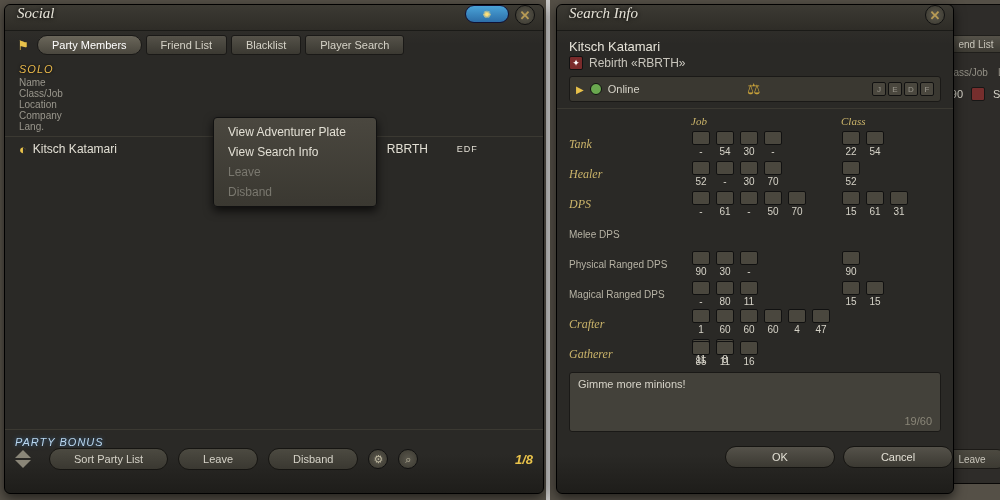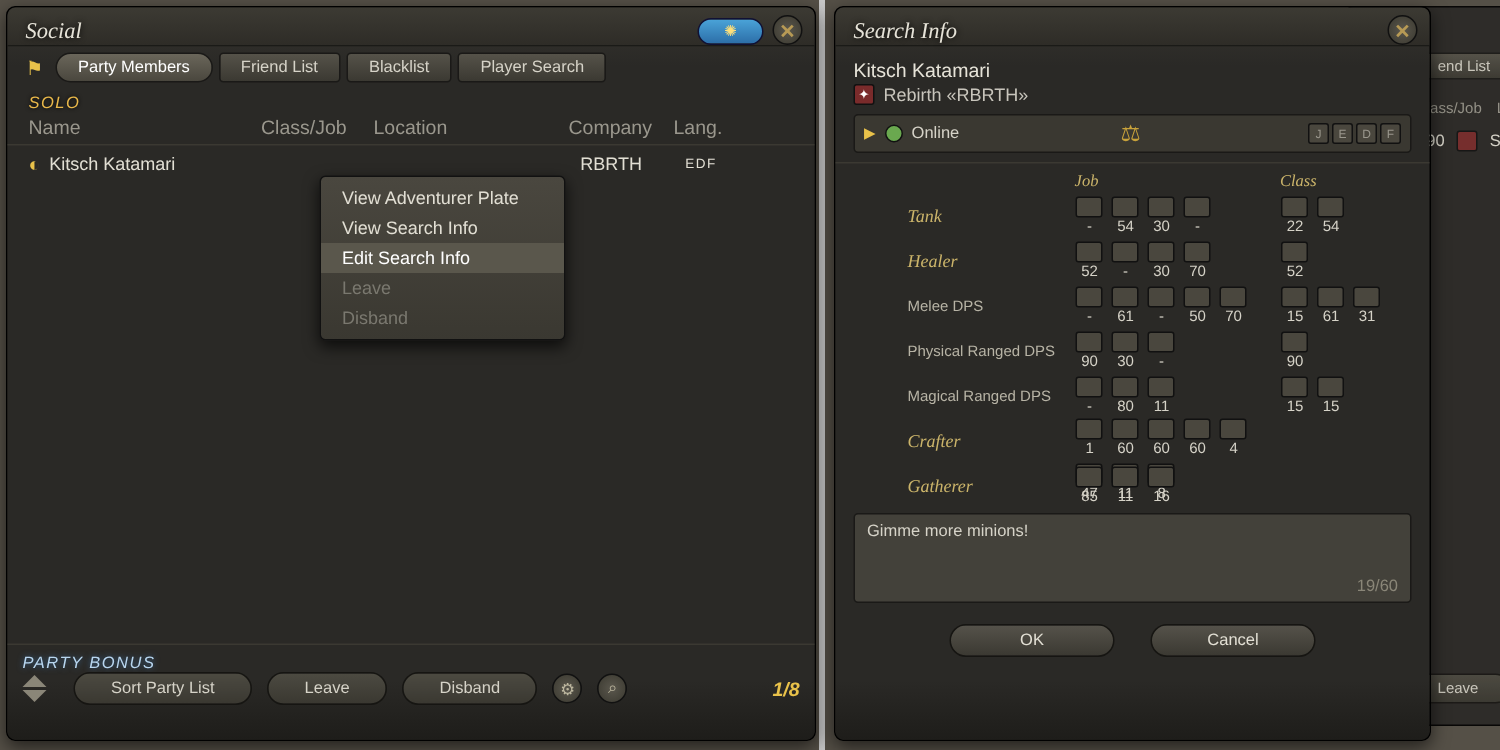--- a/index.html
+++ b/index.html
@@ -17,21 +17,21 @@
   .right { width: 446px; }
   .ff-window {
     position: absolute;
     background: linear-gradient(#36342f, #2a2926 8%, #2a2926 92%, #1e1d1a);
     border: 1px solid #000;
     border-radius: 6px;
     box-shadow: 0 4px 12px rgba(0,0,0,.6);
   }
   .titlebar {
     height: 26px;
-    display: flex; align-items: flex-end;
+    display: flex; align-items: flex-start;
     padding: 0 8px 0 12px;
     border-bottom: 1px solid #1a1a17;
     background: linear-gradient(#3c3a33, #2e2c27);
     border-radius: 6px 6px 0 0;
   }
   .titlebar .title {
     font-size: 15px; color: #e6e3d8; font-weight: 400;
     font-family: Georgia, serif; font-style: italic;
     text-shadow: 0 0 4px #000;
   }
@@ -67,22 +67,23 @@
     cursor:pointer;
   }
   .tab.active { background: linear-gradient(#6a665a, #4a473e); color:#fff;border-radius:10px; }
   .solo-label {
     color:#e9b84a; font-family: "Arial Black", sans-serif;
     font-style: italic; font-size: 11px; letter-spacing: 1px;
     padding: 4px 0 0 14px; text-shadow:0 0 3px #000;
   }
   .headers {
     display:flex; padding: 2px 14px 4px 14px;
-    color:#9a978d; font-size:13px;
+    color:#9a978d; font-size:10px;
     border-bottom: 1px solid #3b3932;
+    flex-direction: column;
   }
   .col-name{width:155px;} .col-job{width:75px;} .col-loc{width:130px;}
   .col-comp{width:70px;} .col-lang{width:50px;}
   .row {
     display:flex; padding: 4px 14px; align-items:center; height:24px;
     color:#e2dfd4; font-size:12px;
   }
   .row .status-dot{ color:#e9c24a; margin-right:6px; font-size:13px; }
   .ctx-menu {
     position:absolute; left:208px; top:112px; width:164px;
@@ -141,42 +142,42 @@
   .play-ico{color:#e9c24a;font-size:10px;}
   .status-onl{width:12px;height:12px;border-radius:6px;background:#6aa84f;border:1px solid #111;}
   .si-status-row .lab{font-size:11px;color:#d6d3c8;}
   .mini-flags{margin-left:auto;display:flex;gap:2px;}
   .mini-flag{width:14px;height:14px;background:#4a473e;border:1px solid #111;border-radius:2px;
     font-size:8px;color:#9a978d;display:flex;align-items:center;justify-content:center;}
   .scale-ico{color:#c8a23b;font-size:15px;margin-left:auto;margin-right:4px;}
 
   .si-body{ padding: 4px 12px 6px 12px; }
   .si-cols{ display:flex; }
-  .si-left{ width:122px;margin-left:36px; }
+  .si-left{ width:122px; }
   .si-mid{ width:150px; }
   .si-right{ width:96px; }
   .hdr2{ color:#cbb46a; font-size:11px; padding:2px 0; font-family:Georgia,serif; font-style:italic;}
   .role-lab{ color:#cbb46a; font-size:12px; font-family:Georgia,serif; font-style:italic; height:30px; display:flex; align-items:center;}
   .sub-lab{ color:#b7b3a5; font-size:10px; height:30px; display:flex; align-items:center;}
   .lvls{ display:flex; gap:4px; height:30px; align-items:center; flex-wrap:wrap;}
   .lvl{
     width:20px; text-align:center; font-size:10px; color:#d6d3c8;
     position:relative;
   }
   .lvl::before{
     content:""; display:block; width:16px;height:12px; margin:0 auto 1px auto;
     background:#4a473e; border:1px solid #111; border-radius:2px;
   }
   .search-comment-lab{ color:#b7b3a5; font-size:11px; margin-top:4px;}
   .sc-box{
     margin-top:3px; height:60px; background:#43413a; border:1px solid #1a1917;
     border-radius:3px; padding:5px 8px; font-size:11px; color:#d6d3c8; position:relative;
   }
   .sc-count{ position:absolute; right:8px; bottom:4px; color:#8a8678; font-size:11px;}
-  .okrow{ display:flex; gap:24px; justify-content:center; padding:8px 0 10px 0;}
+  .okrow{ display:flex; gap:8px; justify-content:flex-end; padding:8px 0 10px 0;}
   .okbtn{
     width:110px; height:22px; border-radius:11px;
     background:linear-gradient(#55524a,#3b3932);
     border:1px solid #161512; color:#e2dfd4; font-size:11px;
     display:flex;align-items:center;justify-content:center;cursor:pointer;
   }
   
   .bg-window {
     position:absolute; right:-20px; top:4px; width:120px; height:480px;
     background:#2a2926; border:1px solid #000; border-radius:6px;
@@ -226,21 +227,20 @@
       <span class="col-name" style="width:149px">Kitsch Katamari</span>
       <span class="col-job"></span>
       <span class="col-loc"></span>
       <span class="col-comp">RBRTH</span>
       <span class="col-lang" style="font-size:9px;letter-spacing:1px;">EDF</span>
     </div>
 
     <div class="ctx-menu">
       <div class="ctx-item">View Adventurer Plate</div>
       <div class="ctx-item">View Search Info</div>
-      <div class="ctx-item hover">Edit Search Info</div>
       <div class="ctx-item disabled">Leave</div>
       <div class="ctx-item disabled">Disband</div>
     </div>
 
     <div class="footer">
       <div class="party-bonus">PARTY BONUS</div>
       <div class="foot-row">
         <div class="up-down">
           <div class="tri up"></div>
           <div class="tri down"></div>
@@ -338,20 +338,21 @@
               </div>
             </div>
             <div class="si-right">
               <div class="lvls">
                 <span class="lvl">52</span>
               </div>
             </div>
           </div>
           <div class="si-cols">
             <div class="si-left">
+              <div class="role-lab">DPS</div>
               <div class="sub-lab">Melee DPS</div>
             </div>
             <div class="si-mid">
               <div class="lvls">
                 <span class="lvl">-</span>
                 <span class="lvl">61</span>
                 <span class="lvl">-</span>
                 <span class="lvl">50</span>
                 <span class="lvl">70</span>
               </div>

